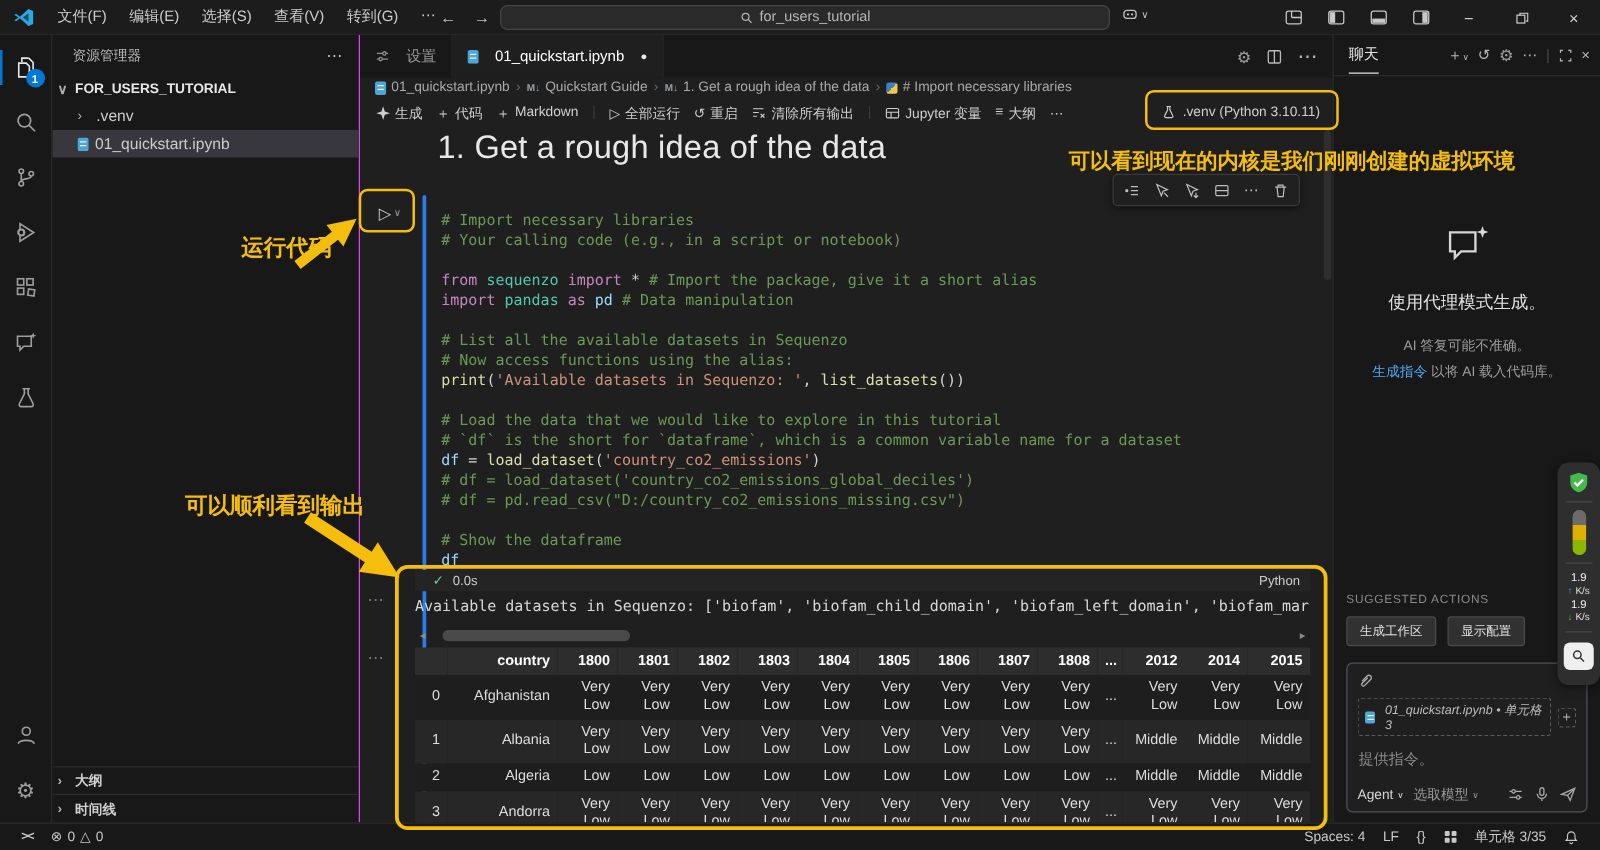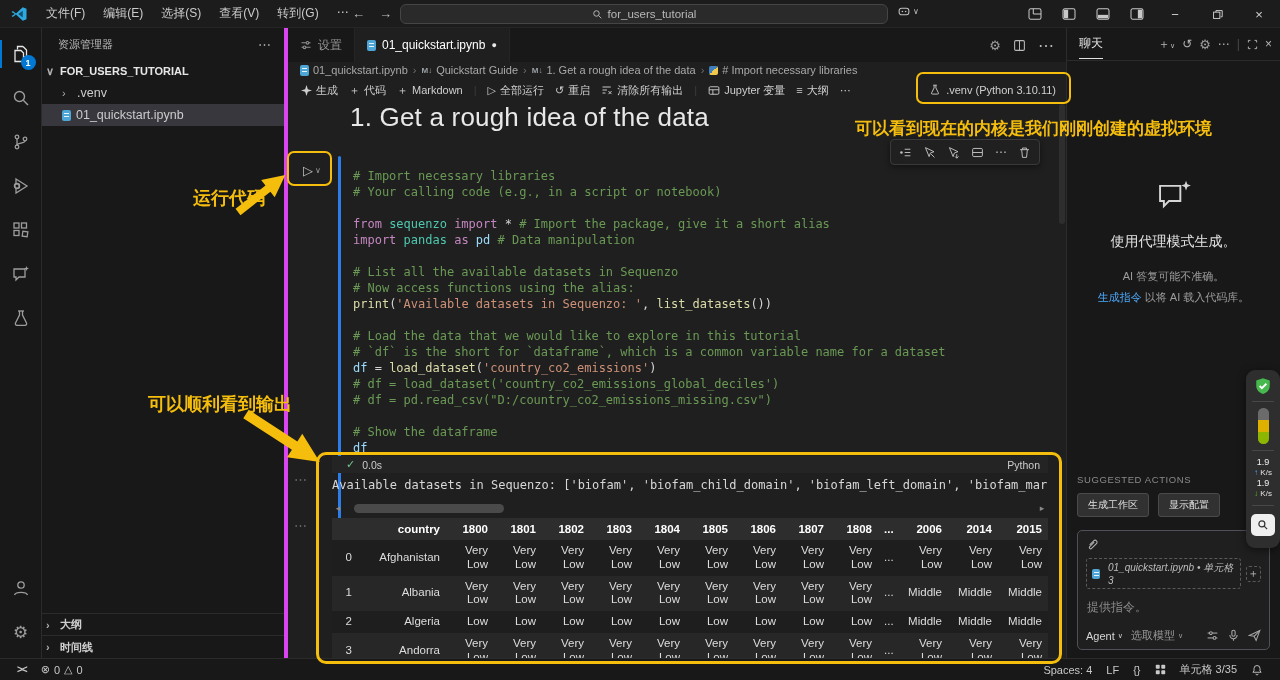--- a/index.html
+++ b/index.html
@@ -30,21 +30,21 @@
     flex-direction:column; align-items:center; padding-top:4px; }
   .ab-item { position:relative; width:42px; height:44px; display:flex; align-items:center; justify-content:center; color:#9d9d9d; }
   .ab-item.active { color:#e7e7e7; }
   .ab-item.active::before { content:""; position:absolute; left:0; top:8px; bottom:8px; width:2px; background:#0078d4; }
   .ab-badge { position:absolute; right:6px; bottom:6px; min-width:15px; height:15px; border-radius:8px; background:#0078d4;
     color:#fff; font-size:9px; display:flex; align-items:center; justify-content:center; font-weight:700; padding:0 3px; }
   .ab-bottom { margin-top:auto; display:flex; flex-direction:column; align-items:center; padding-bottom:4px; }
   .gear-glyph { font-size:17px; color:#9d9d9d; }
 
   
-  .sidebar { width:246px; background:#181818; border-right:4px solid #d946ef; display:flex; flex-direction:column; font-size:12.5px; }
+  .sidebar { width:246px; background:#181818; border-right:1px solid #d946ef; display:flex; flex-direction:column; font-size:12.5px; }
   .sb-header { height:32px; display:flex; align-items:center; padding:0 12px 0 16px; color:#b9b9b9; font-size:11px; }
   .sb-header .more { margin-left:auto; letter-spacing:1px; color:#c0c0c0; font-size:13px; }
   .sb-root { display:flex; align-items:center; gap:4px; height:22px; padding-left:4px; font-weight:700; font-size:11px; color:#e7e7e7; }
   .sb-row { display:flex; align-items:center; gap:5px; height:22px; padding-left:20px; color:#cccccc; }
   .sb-row.selected { background:#37373d; }
   .chev { color:#b0b0b0; font-size:11px; width:10px; display:inline-block; }
   .sb-sections { margin-top:auto; border-top:1px solid #2b2b2b; }
   .sb-section { display:flex; align-items:center; gap:4px; height:22px; padding-left:4px; font-weight:700; font-size:11px;
     color:#cfcfcf; border-bottom:1px solid #2b2b2b; }
 
@@ -52,21 +52,21 @@
   .nbicon { display:inline-block; width:9px; height:11px; border-radius:2px; flex:0 0 auto;
     background: linear-gradient(#eaf4ff,#eaf4ff) 2px 3px/5px 1px no-repeat,
                 linear-gradient(#eaf4ff,#eaf4ff) 2px 6px/5px 1px no-repeat, #4da6d6; }
   .pyicon { display:inline-block; width:9px; height:9px; flex:0 0 auto;
     background: linear-gradient(135deg, #3d7fbf 0 50%, #f2c84b 50% 100%); border-radius:2px; }
   .mdicon { font-size:8px; color:#9aa0a6; font-weight:700; white-space:nowrap; }
 
   
   .editor { flex:1; background:#1f1f1f; display:flex; flex-direction:column; min-width:0; }
   .tabbar { height:34px; background:#181818; display:flex; align-items:stretch; }
-  .tab { display:flex; align-items:center; gap:6px; padding:0 12px; font-size:12px; color:#969696;
+  .tab { display:flex; align-items:center; gap:13px; padding:0 12px; font-size:12px; color:#969696;
     border-right:1px solid #252525; background:#181818; }
   .tab.active { background:#1f1f1f; color:#ffffff; }
   .dirty-dot { color:#e8e8e8; font-size:9px; }
   .tab-actions { margin-left:auto; display:flex; align-items:center; gap:12px; padding-right:12px; color:#b9b9b9; }
   .breadcrumbs { height:16px; display:flex; align-items:center; gap:5px; padding-left:12px; font-size:11px; color:#a9a9a9; white-space:nowrap; overflow:hidden; }
   .bc-sep { color:#6d6d6d; }
   .bc-item { display:flex; align-items:center; gap:4px; }
   .nbtoolbar { height:24px; display:flex; align-items:center; gap:11px; padding:0 10px 0 13px; font-size:11px; color:#cfcfcf; white-space:nowrap; }
   .tb-item { display:flex; align-items:center; gap:4px; }
   .tb-sep { color:#3c3c3c; }
@@ -501,21 +501,21 @@
                   <th>1800</th>
                   <th>1801</th>
                   <th>1802</th>
                   <th>1803</th>
                   <th>1804</th>
                   <th>1805</th>
                   <th>1806</th>
                   <th>1807</th>
                   <th>1808</th>
                   <th>...</th>
-                  <th>2006</th>
+                  <th>2012</th>
                   <th>2014</th>
                   <th>2015</th>
                 </tr>
               </thead>
             <tbody>
                 <tr>
                   <td>0</td>
                   <td>Afghanistan</td>
                   <td>Very Low</td>
                   <td>Very Low</td>

